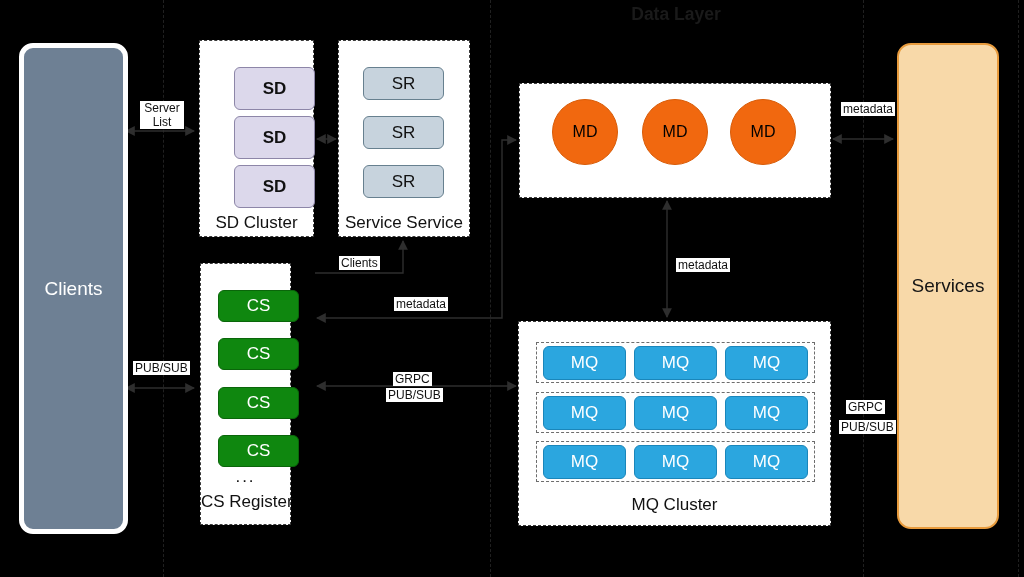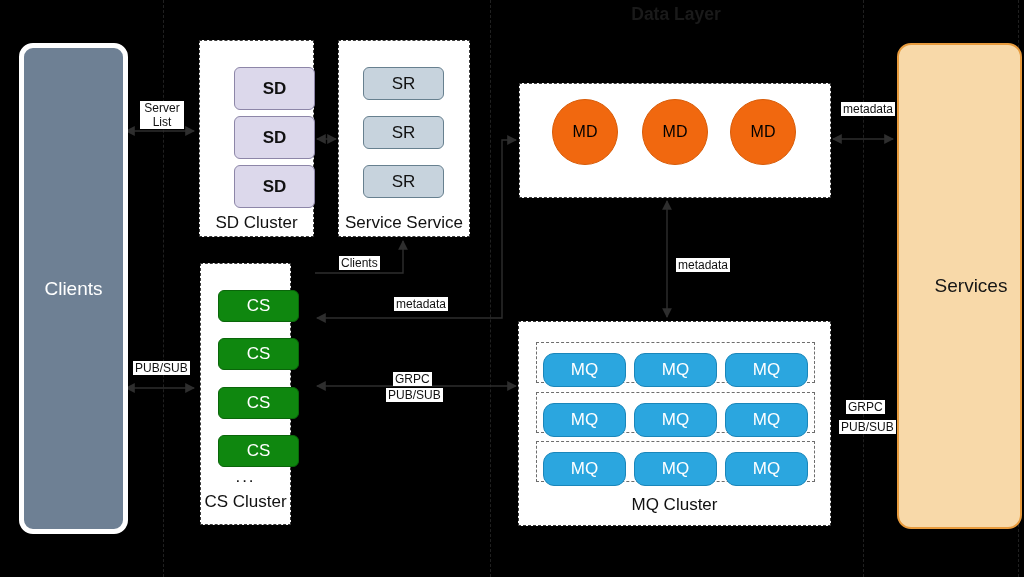--- a/index.html
+++ b/index.html
@@ -13,42 +13,42 @@
   .layer-title{
     position:absolute;top:4px;transform:translateX(-50%);
     font-size:17.5px;font-weight:bold;color:#1a1a1a;white-space:nowrap;
   }
   
   .pillar{
     position:absolute;display:flex;align-items:center;justify-content:center;
     border-radius:14px;font-size:19px;
   }
   #clients{left:19px;top:43px;width:99px;height:481px;background:#6e8094;color:#fff;border:5px solid #ffffff;}
-  #services{left:897px;top:43px;width:98px;height:482px;background:#f8d9a9;color:#151515;border:2px solid #e89b3d;padding-left:23px;}
+  #services{left:897px;top:43px;width:98px;height:482px;background:#f8d9a9;color:#151515;border:2px solid #e89b3d;}
   
   .cluster{position:absolute;background:#fff;border:1px dashed #3a3a3a;box-sizing:border-box;}
   .cluster-title{
     position:absolute;left:0;width:100%;text-align:center;
     font-size:17px;color:#111;white-space:nowrap;
   }
   
   .node{
     position:absolute;display:flex;align-items:center;justify-content:center;
     font-size:17px;border-radius:6px;box-sizing:border-box;
   }
   .sd-node{left:34px;width:81px;height:43px;background:#dcd8eb;border:1px solid #8d86a8;color:#111;font-weight:bold;}
   .sr-node{left:24px;width:81px;height:33px;background:#c7d3dd;border:1px solid #67808f;color:#111;}
   .cs-node{left:17px;width:81px;height:32px;background:#0f870f;border:1px solid #0a660a;color:#fff;}
   .md-node{
     position:absolute;width:66px;height:66px;border-radius:50%;
     background:#f1680f;border:1px solid #d85c08;color:#000000;
     display:flex;align-items:center;justify-content:center;font-size:16px;box-sizing:border-box;
   }
   .mq-group{position:absolute;left:17px;width:279px;height:41px;border:1px dashed #6d6d6d;box-sizing:border-box;background:#fff;}
-  .mq-node{top:10px;width:83px;height:34px;background:#2ba6df;border:1px solid #1a86ba;color:#fff;border-radius:11px;}
+  .mq-node{top:3px;width:83px;height:34px;background:#2ba6df;border:1px solid #1a86ba;color:#fff;border-radius:6px;}
   .ellipsis{position:absolute;left:0;width:100%;text-align:center;font-size:17px;color:#111;letter-spacing:2px;}
   
   .chip{
     position:absolute;background:#fff;color:#111;font-size:12px;line-height:14px;
     padding:0 2px;white-space:nowrap;text-align:center;
   }
   
   #edges{position:absolute;left:0;top:0;width:1024px;height:577px;pointer-events:none;}
   #edges polyline{fill:none;stroke:#2e2e2e;stroke-width:1.4;}
 </style>
@@ -101,21 +101,21 @@
     <div class="node sr-node" style="top:124px">SR</div>
     <div class="cluster-title" style="top:172px">Service Service</div>
   </div>
 
   <div class="cluster" style="left:200px;top:263px;width:91px;height:262px">
     <div class="node cs-node" style="top:26px">CS</div>
     <div class="node cs-node" style="top:74px">CS</div>
     <div class="node cs-node" style="top:123px">CS</div>
     <div class="node cs-node" style="top:171px">CS</div>
     <div class="ellipsis" style="top:203px">...</div>
-    <div class="cluster-title" style="top:228px">CS Cluster</div>
+    <div class="cluster-title" style="top:228px">CS Register</div>
   </div>
 
   <div class="cluster" style="left:519px;top:83px;width:312px;height:115px">
     <div class="md-node" style="left:32px;top:15px">MD</div>
     <div class="md-node" style="left:122px;top:15px">MD</div>
     <div class="md-node" style="left:210px;top:15px">MD</div>
   </div>
 
   <div class="cluster" style="left:518px;top:321px;width:313px;height:205px">
     <div class="mq-group" style="top:20px">

